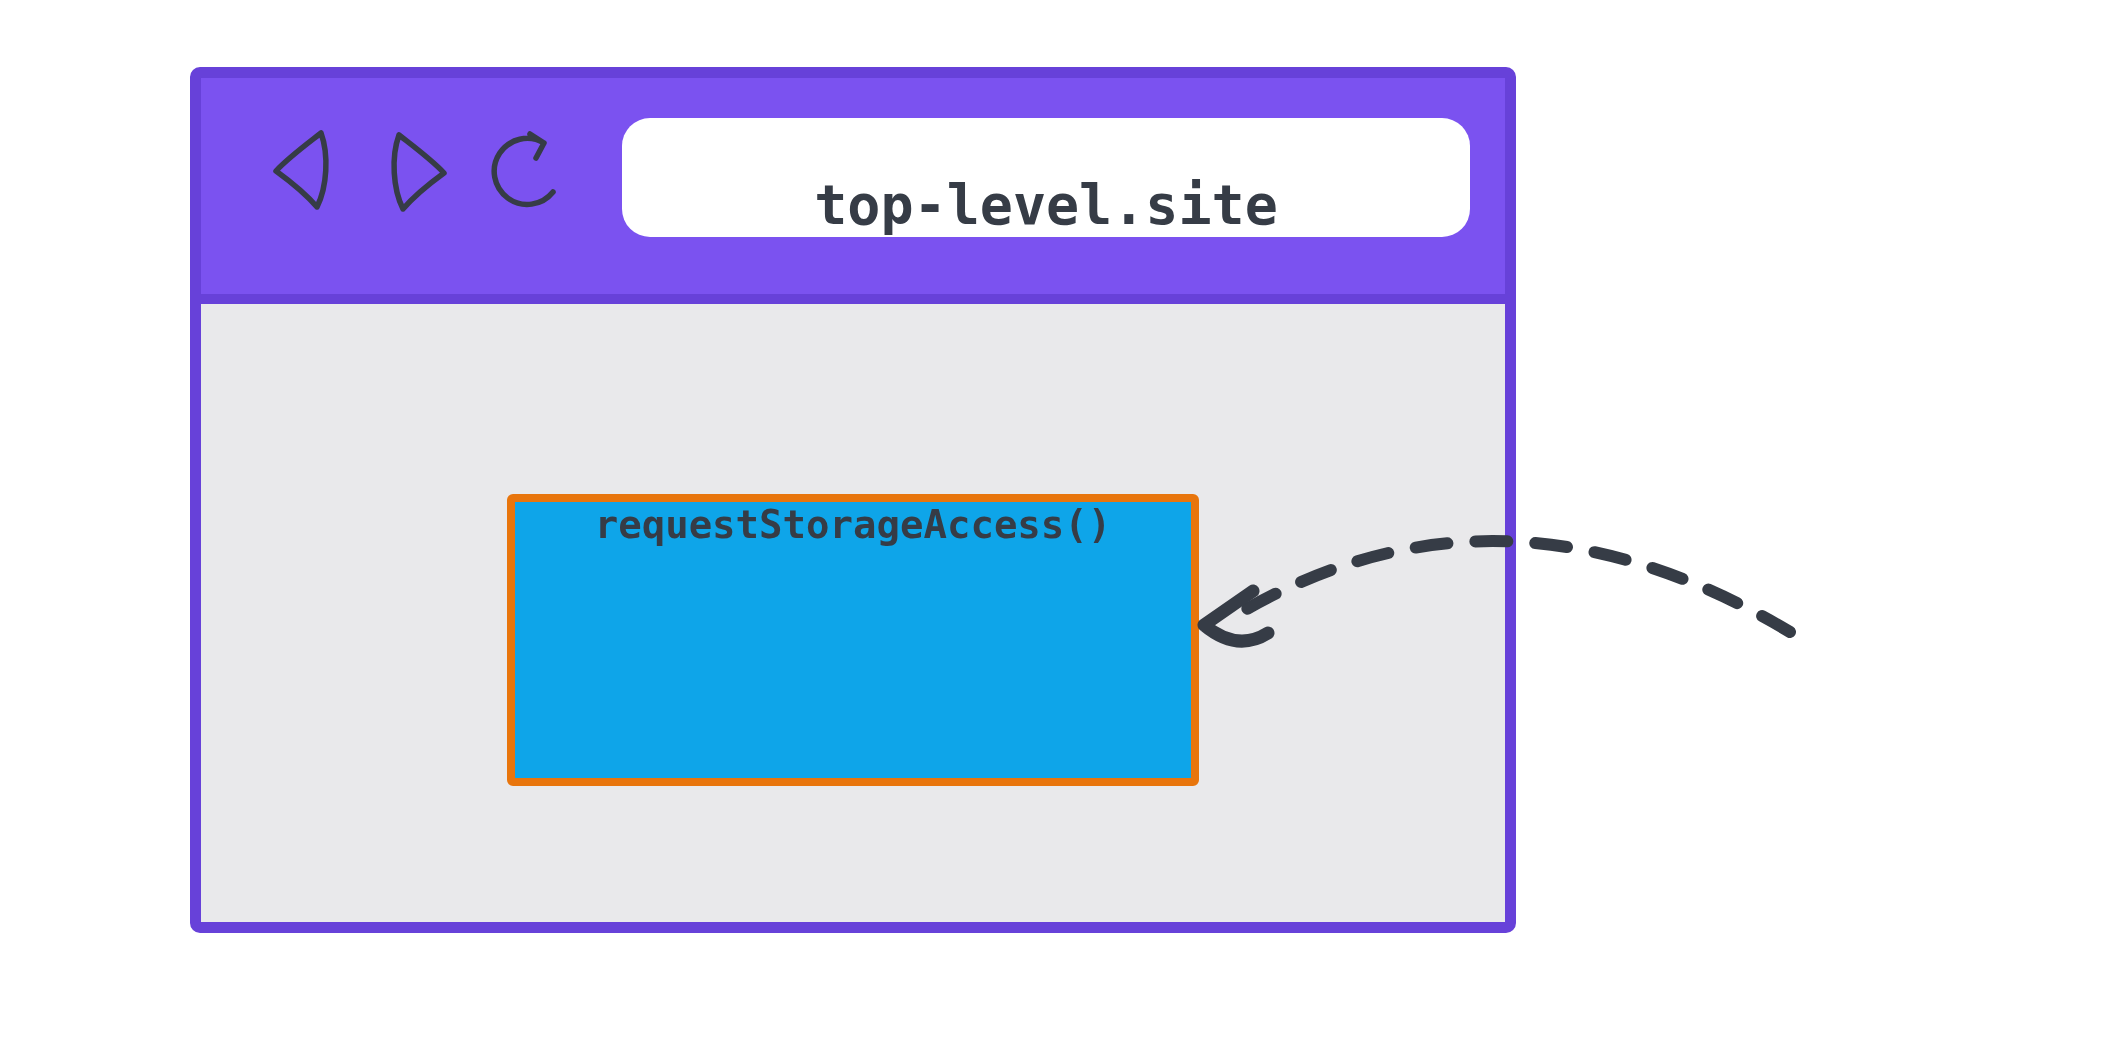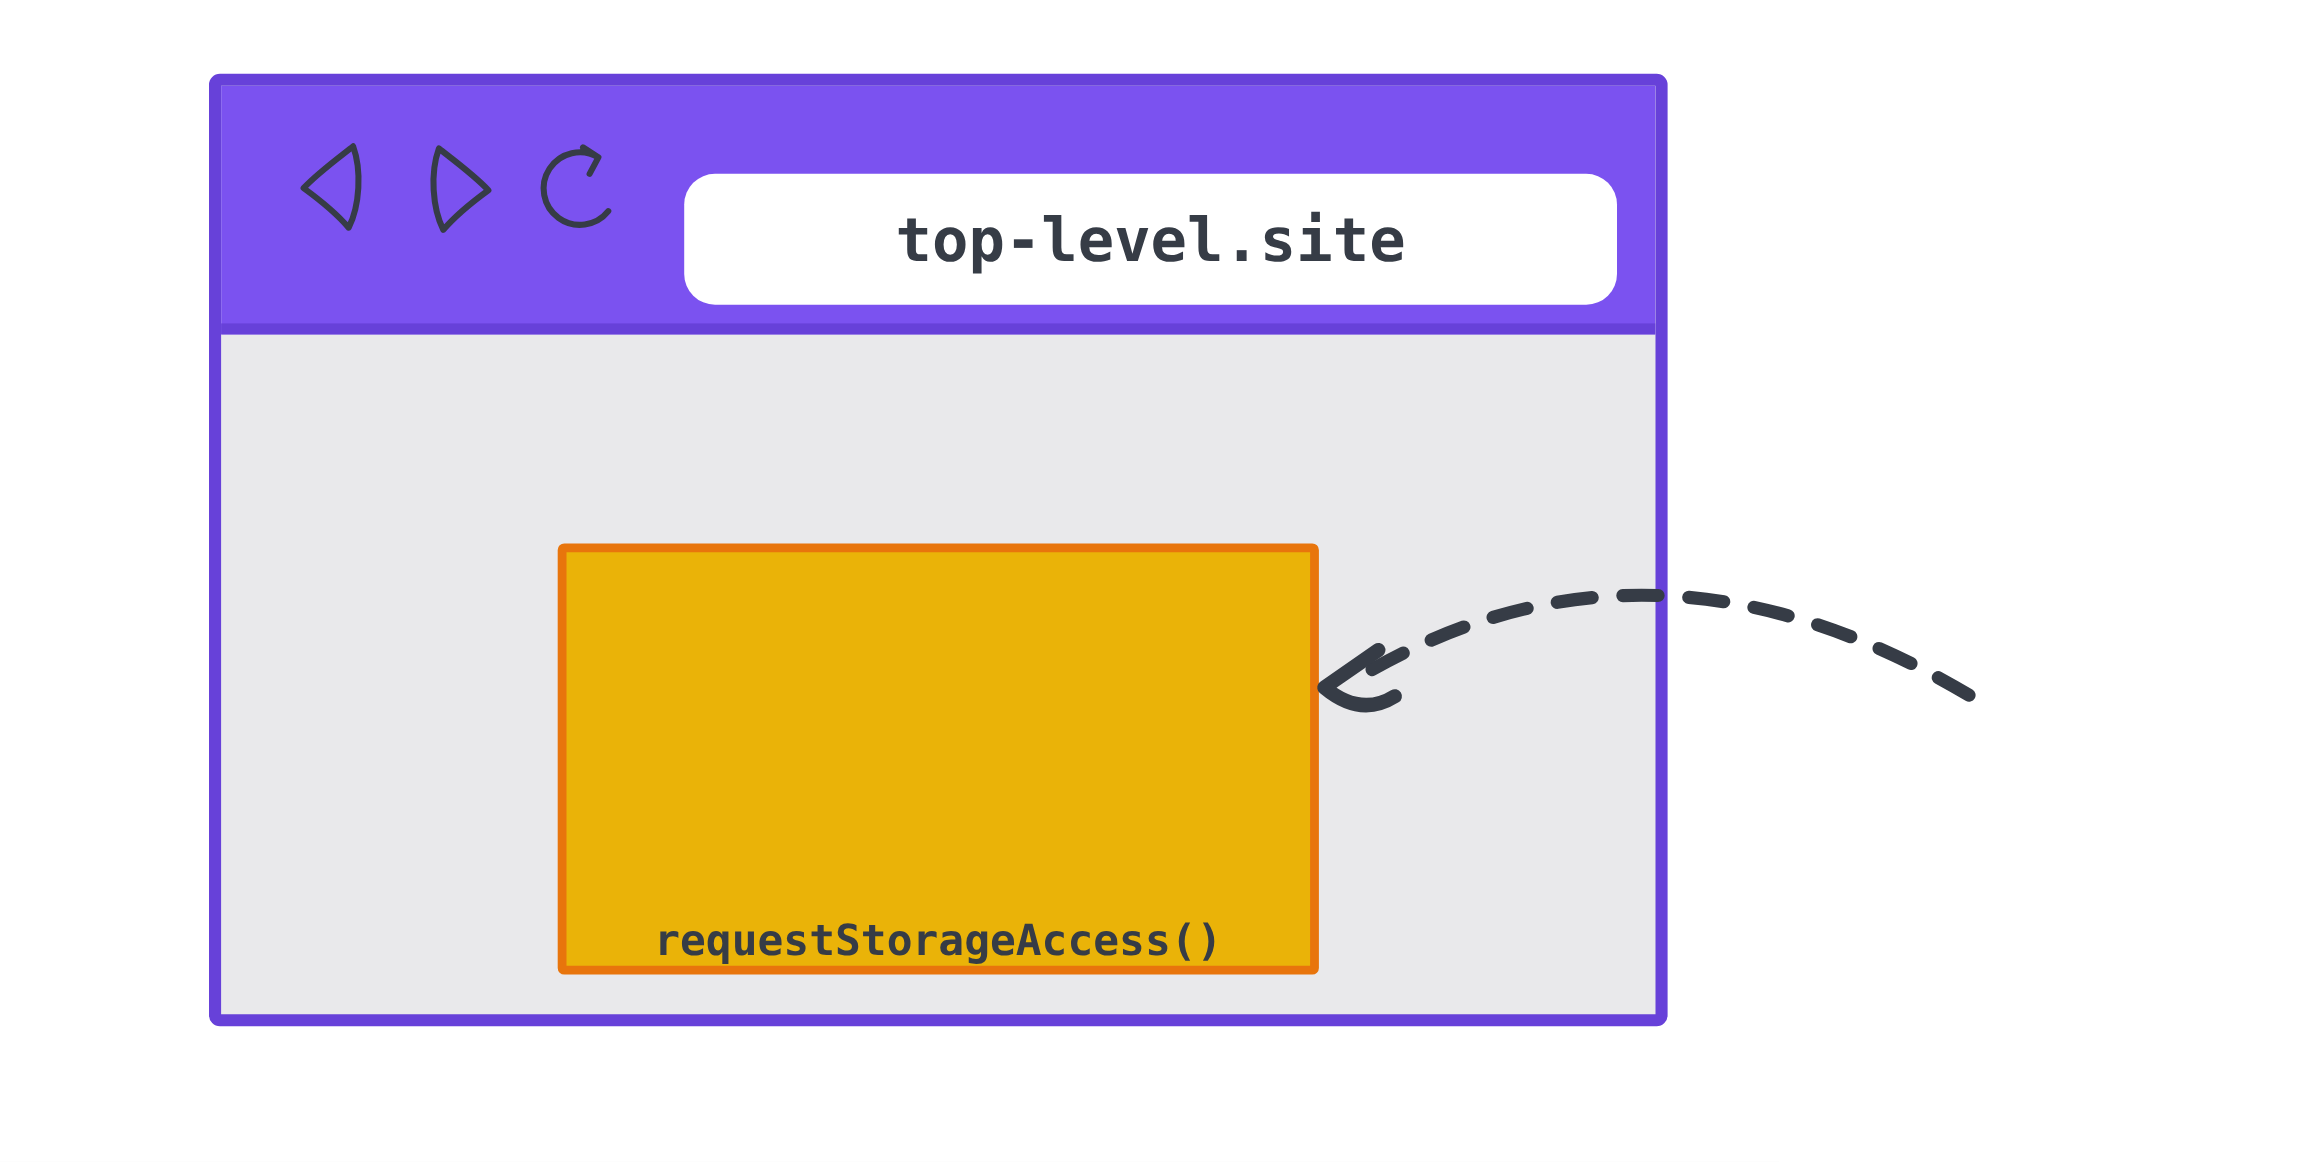--- a/index.html
+++ b/index.html
@@ -51,23 +51,22 @@
 
   .addressbar {
     position: absolute;
     left: 421px;
     top: 40px;
     width: 848px;
     height: 119px;
     background: #ffffff;
     border-radius: 28px;
     display: flex;
-    align-items: center;
+    align-items: flex-end;
     justify-content: center;
-    margin-top: 40px;
   }
   .addressbar .url-text {
     font-size: 55px;
     font-weight: 700;
     color: #363C46;
     white-space: nowrap;
   }
 
   .content {
     position: absolute;
@@ -76,27 +75,27 @@
     width: 100%;
     height: 618px;
   }
 
   
   .embedded-frame {
     position: absolute;
     left: 306px;
     top: 190px;
     width: 692px;
-    height: 392px;
+    height: 292px;
     box-sizing: border-box;
-    background: #eab308;
+    background: #0ea5e9;
     border: 8px solid #E8750C;
     border-radius: 6px;
     display: flex;
-    align-items: flex-end;
+    align-items: flex-start;
     justify-content: center;
   }
   .embedded-frame .frame-label {
     font-size: 39px;
     font-weight: 700;
     color: #363C46;
     white-space: nowrap;
   }
 
   

